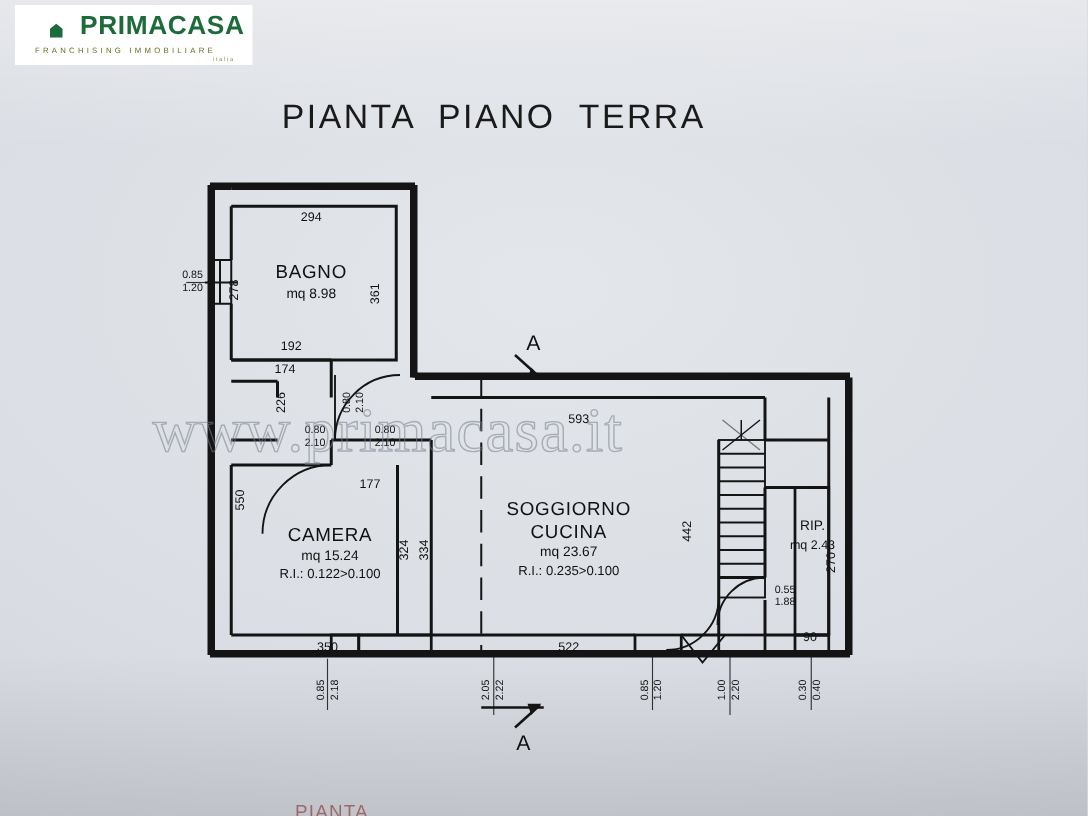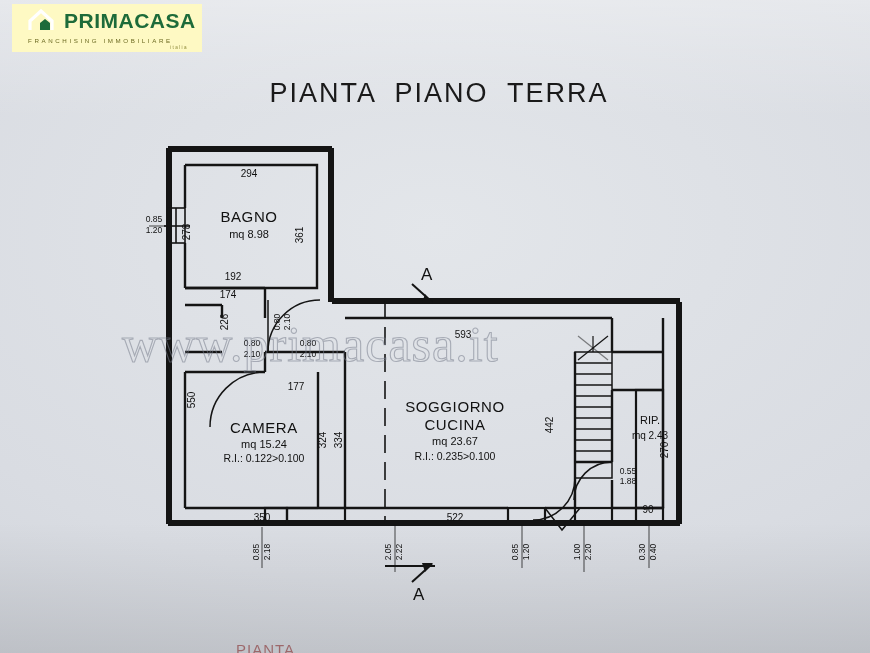--- a/index.html
+++ b/index.html
@@ -17,21 +17,21 @@
       radial-gradient(120% 100% at 50% 35%, #e3e6ea 0%, #d9dce2 55%, #ccd0d7 100%);
   }
   #paper:after{
     content:"";position:absolute;inset:0;
     background:linear-gradient(180deg, rgba(255,255,255,.35) 0%, rgba(255,255,255,0) 18%, rgba(0,0,0,0) 80%, rgba(0,0,0,.10) 100%);
     pointer-events:none;
   }
   
   #logo{
     position:absolute;left:12px;top:4px;width:190px;height:48px;
-    background:#fef9c3;
+    background:#ffffff;
     display:flex;flex-direction:column;justify-content:center;
     box-shadow:0 0 0 0 rgba(0,0,0,0);
   }
   #logo .row1{display:flex;align-items:center;height:27px;padding-left:16px;}
   #logo .mark{width:32px;height:24px;position:relative;margin-right:4px;flex:0 0 auto;}
   #logo .mark svg{display:block;}
   #logo .brand{
     font-family:"Liberation Sans", sans-serif;
     font-weight:bold;font-size:21px;letter-spacing:.5px;color:#1d6b3a;
     line-height:1;
@@ -43,21 +43,20 @@
   #logo .sub2{
     font-size:4.6px;letter-spacing:1.4px;color:#8d8a3a;
     text-align:right;padding-right:14px;margin-top:1px;
   }
   
   #title{
     position:absolute;left:0;top:78px;width:790px;text-align:center;
     font-size:27px;letter-spacing:2px;color:#1a1a1a;
     font-family:"Liberation Sans", sans-serif;
     white-space:pre;
-    padding-left:44px;
   }
   
   #plan{position:absolute;left:0;top:0;width:870px;height:653px;}
   
   #watermark{
     position:absolute;left:122px;top:322px;width:580px;height:44px;
     font-size:50px;letter-spacing:1px;
     color:rgba(255,255,255,.0);
     -webkit-text-stroke:1.1px rgba(120,126,140,.55);
     font-family:"Liberation Serif", serif;

